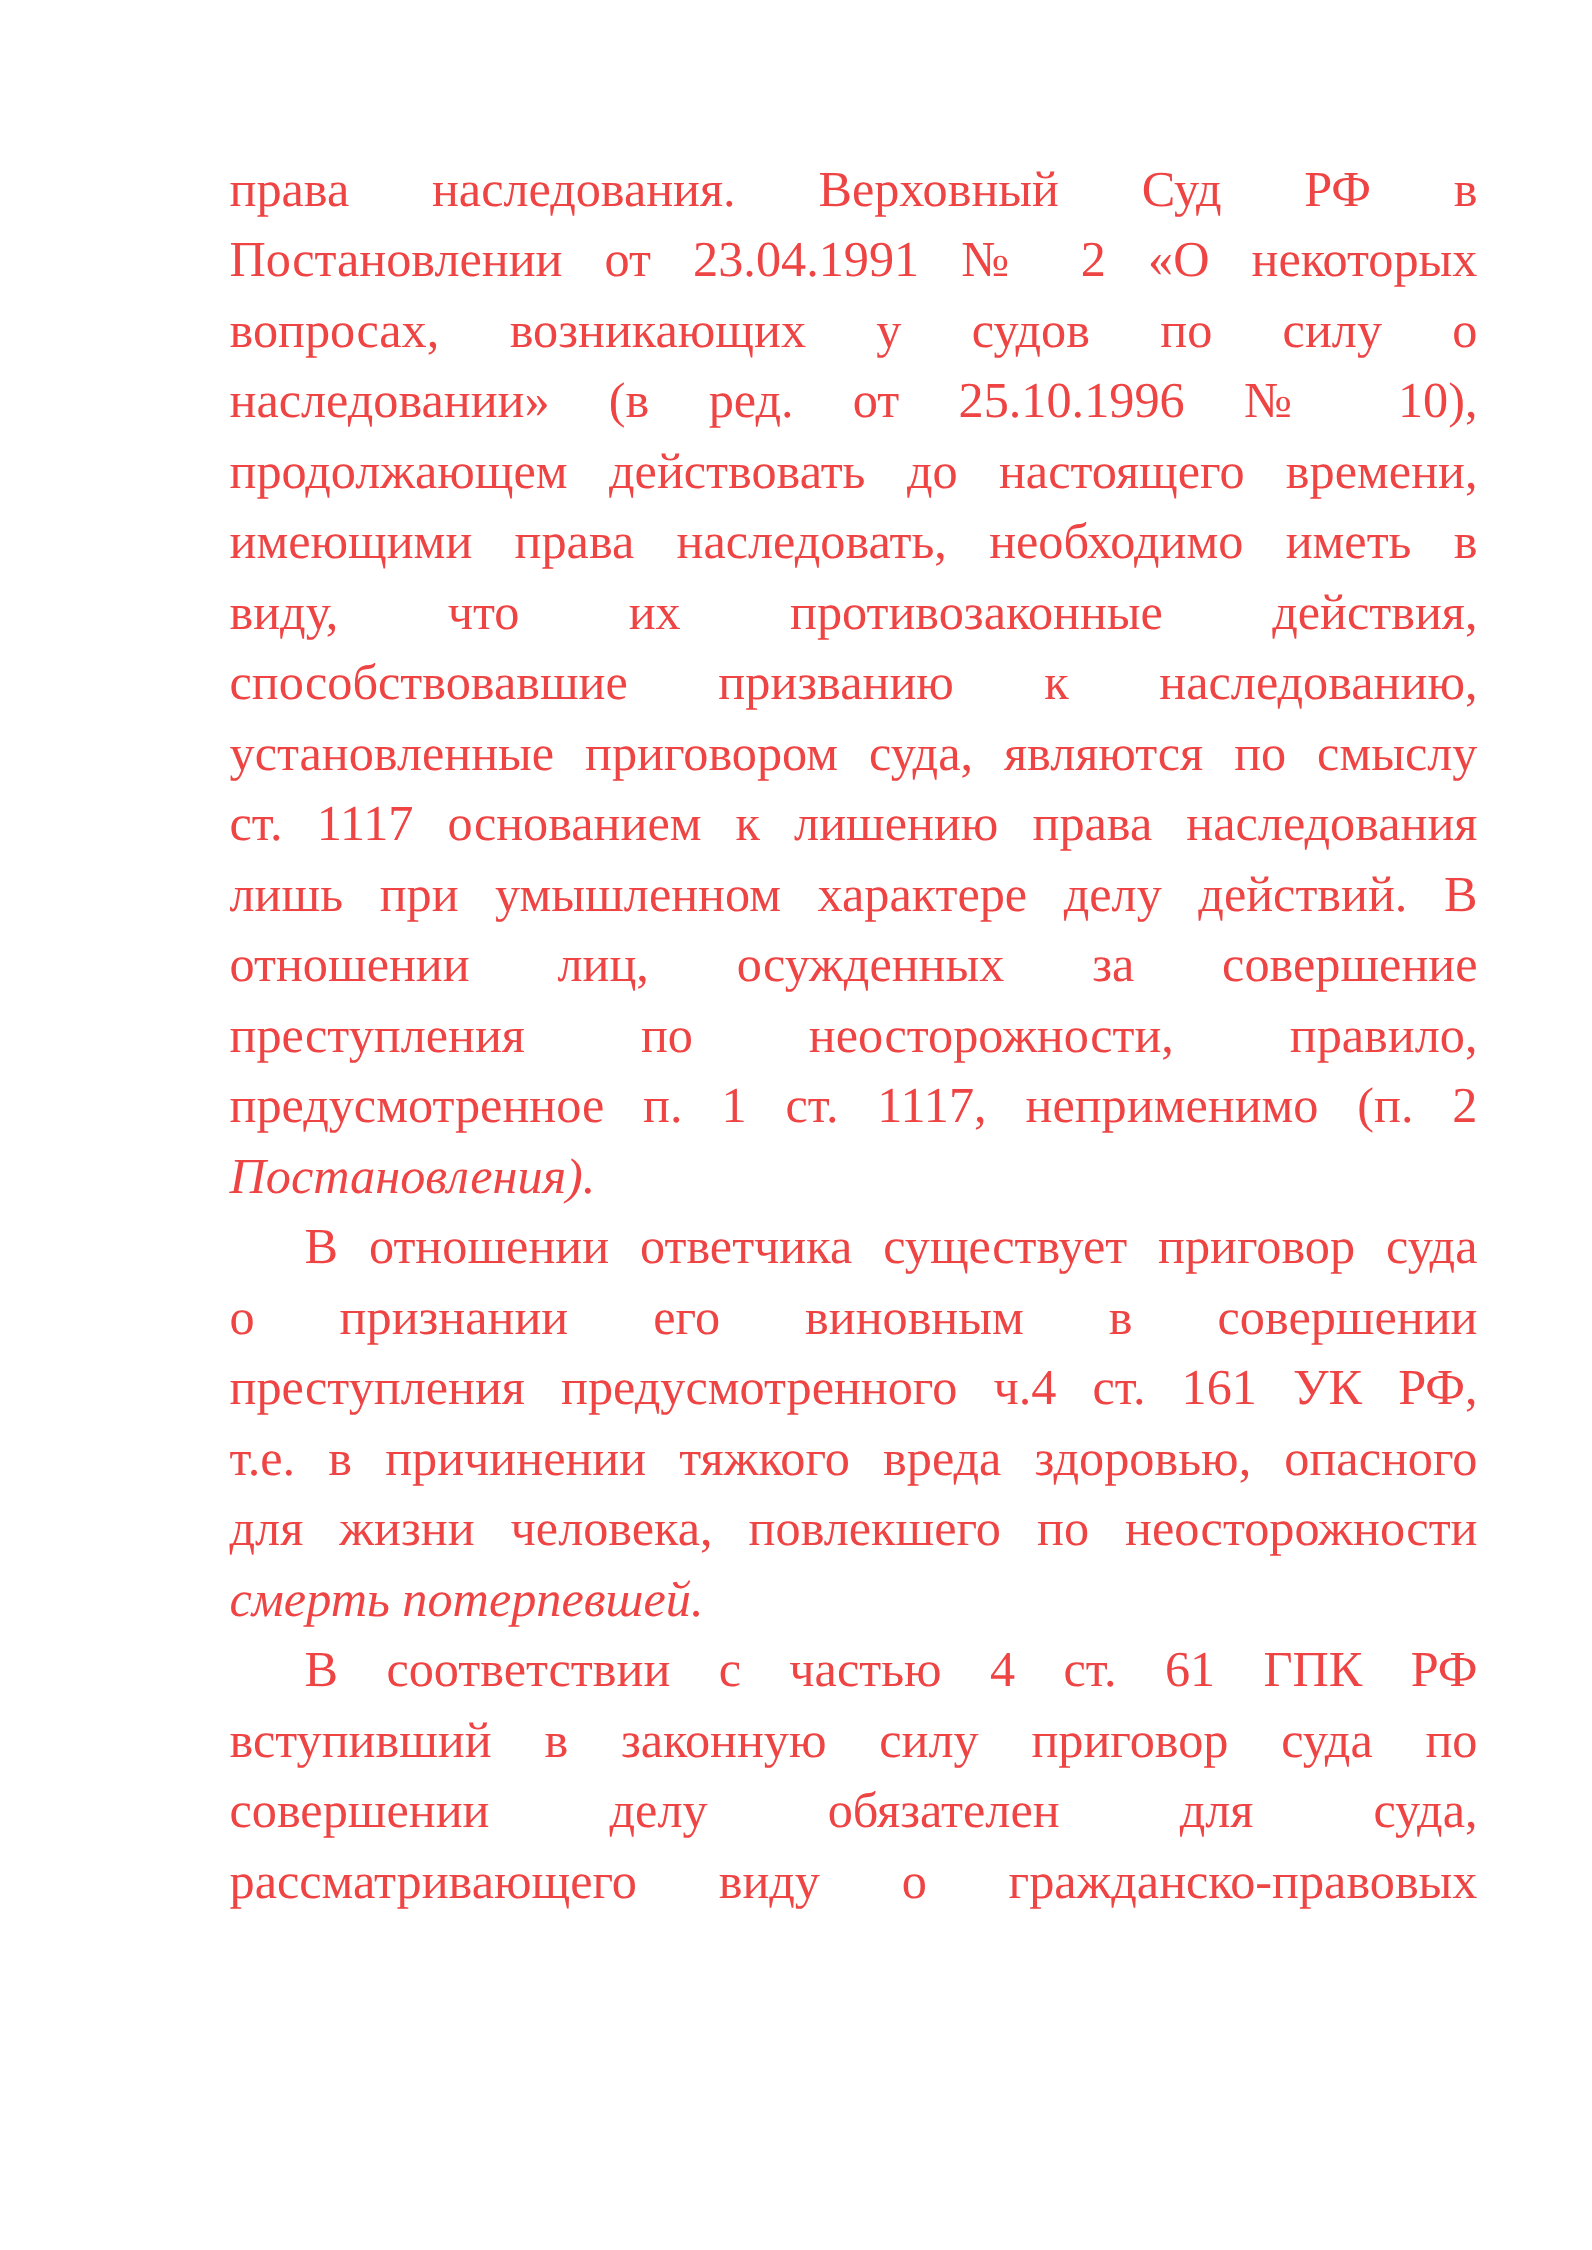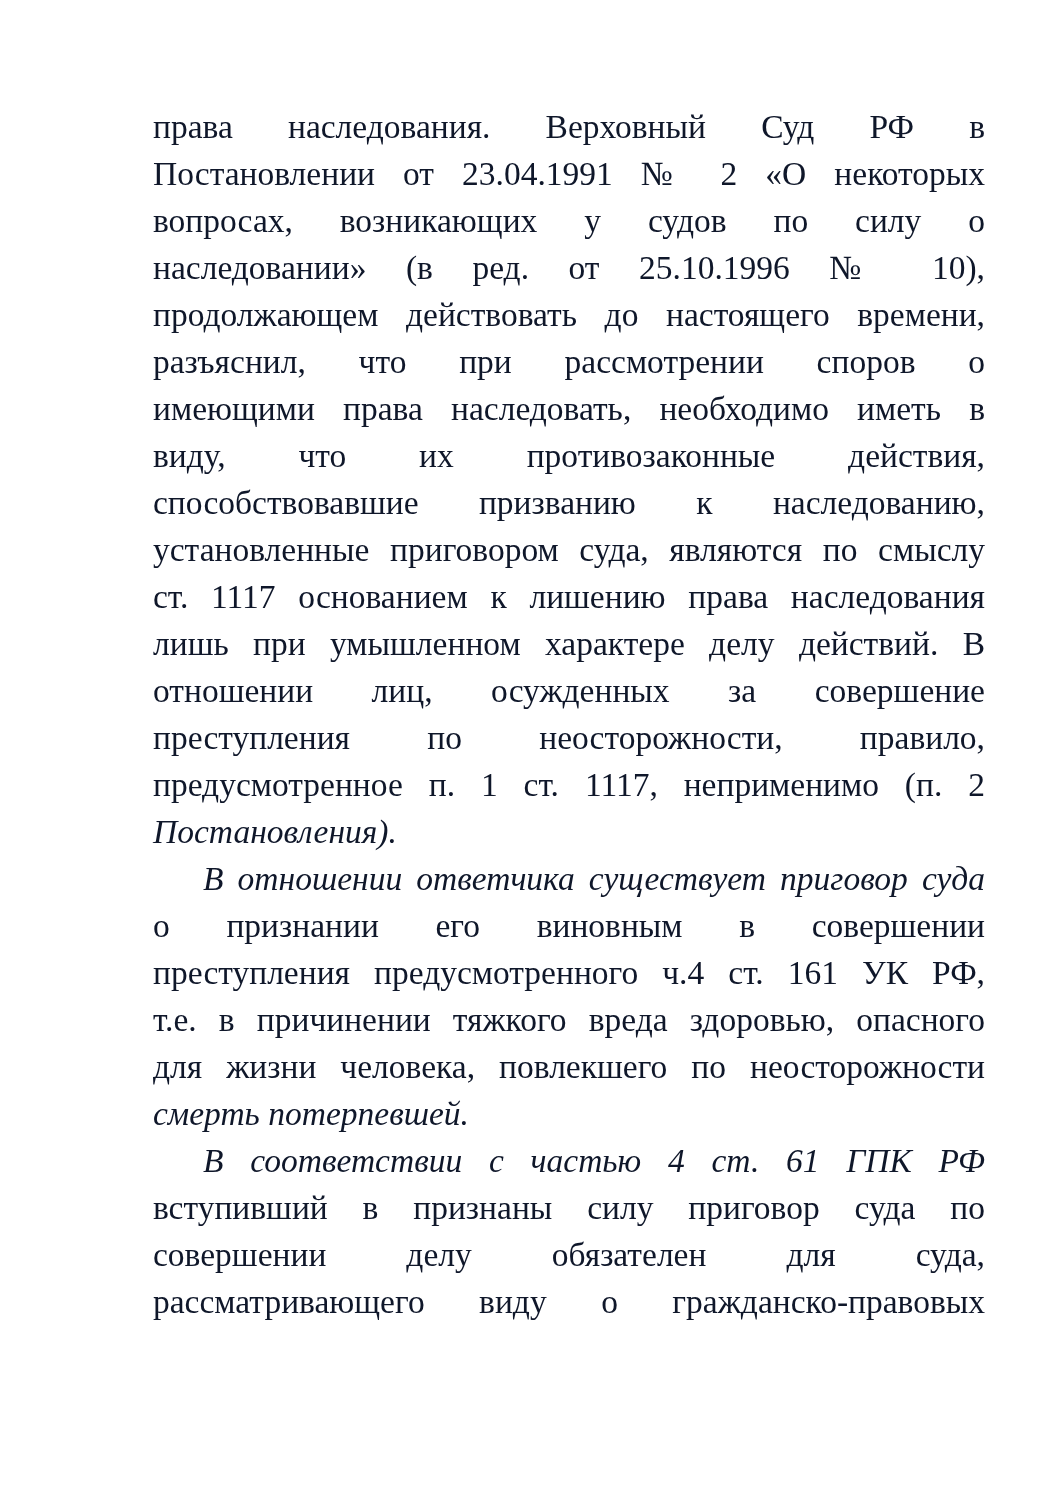--- a/index.html
+++ b/index.html
@@ -4,45 +4,44 @@
   <style>
     html, body { margin: 0; padding: 0; background: #ffffff; }
     body { width: 1061px; height: 1500px; position: relative; overflow: hidden; }
     .page {
       position: absolute;
       left: 153px;
       top: 103px;
       width: 832px;
       font-family: "Liberation Serif", "DejaVu Serif", serif;
       font-size: 33.5px;
-      color: #0f172a;
+      color: #ef4444;
     }
     .line {
       display: block;
       height: 47px;
       line-height: 47px;
       white-space: nowrap;
       text-align: justify;
       text-align-last: justify;
     }
     .line.last { text-align-last: left; font-style: italic; }
-    .line.indent { padding-left: 50px; font-style: italic; }
+    .line.indent { padding-left: 50px; }
   </style>
 </head>
 <body>
 
 <div class="page">
 
   <div>
     <span class="line">права наследования. Верховный Суд РФ в</span>
     <span class="line">Постановлении от 23.04.1991 № 2 «О некоторых</span>
     <span class="line">вопросах, возникающих у судов по силу о</span>
     <span class="line">наследовании» (в ред. от 25.10.1996 № 10),</span>
     <span class="line">продолжающем действовать до настоящего времени,</span>
-    <span class="line">разъяснил, что при рассмотрении споров о</span>
     <span class="line">имеющими права наследовать, необходимо иметь в</span>
     <span class="line">виду, что их противозаконные действия,</span>
     <span class="line">способствовавшие призванию к наследованию,</span>
     <span class="line">установленные приговором суда, являются по смыслу</span>
     <span class="line">ст. 1117 основанием к лишению права наследования</span>
     <span class="line">лишь при умышленном характере делу действий. В</span>
     <span class="line">отношении лиц, осужденных за совершение</span>
     <span class="line">преступления по неосторожности, правило,</span>
     <span class="line">предусмотренное п. 1 ст. 1117, неприменимо (п. 2</span>
     <span class="line last">Постановления).</span>
@@ -52,17 +51,17 @@
     <span class="line indent">В отношении ответчика существует приговор суда</span>
     <span class="line">о признании его виновным в совершении</span>
     <span class="line">преступления предусмотренного ч.4 ст. 161 УК РФ,</span>
     <span class="line">т.е. в причинении тяжкого вреда здоровью, опасного</span>
     <span class="line">для жизни человека, повлекшего по неосторожности</span>
     <span class="line last">смерть потерпевшей.</span>
   </div>
 
   <div>
     <span class="line indent">В соответствии с частью 4 ст. 61 ГПК РФ</span>
-    <span class="line">вступивший в признаны силу приговор суда по</span>
+    <span class="line">вступивший в законную силу приговор суда по</span>
     <span class="line">совершении делу обязателен для суда,</span>
     <span class="line">рассматривающего виду о гражданско-правовых</span>
   </div>
 </div>
 
 </body></html>

